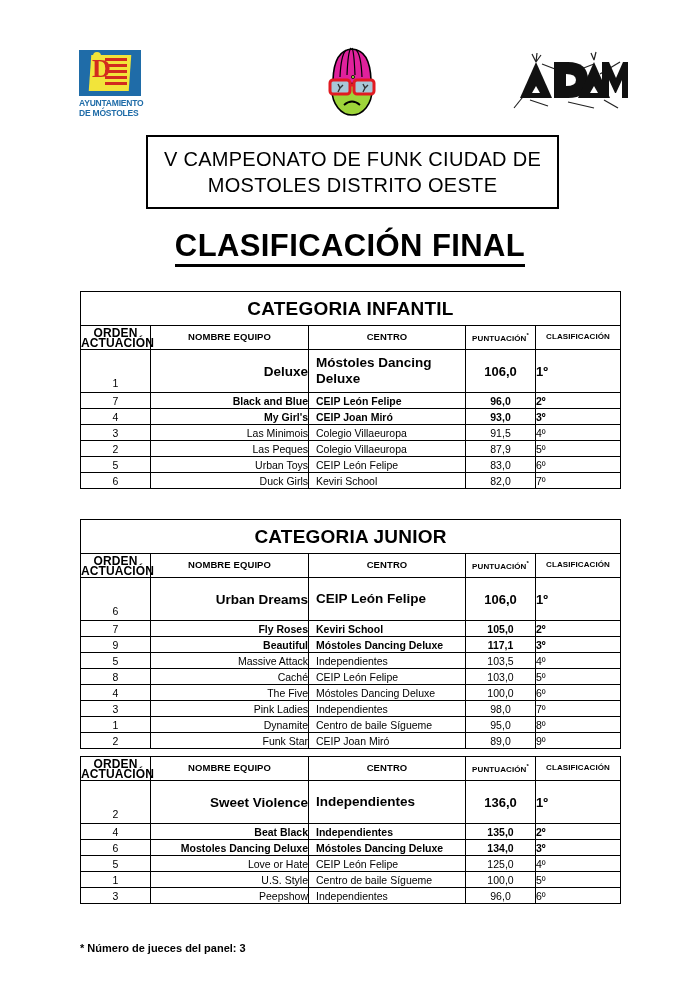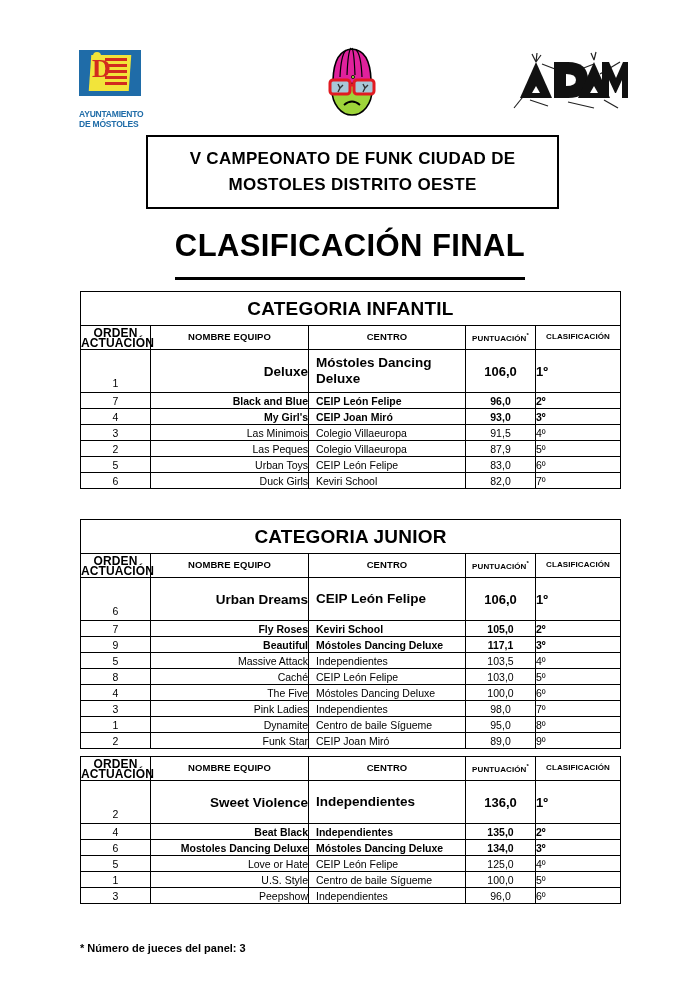--- a/index.html
+++ b/index.html
@@ -73,21 +73,21 @@
   .logo-mostoles .crest .dot {
     position: absolute;
     left: 14px;
     top: 2px;
     width: 8px;
     height: 8px;
     border-radius: 50%;
     background: #f2e43a;
   }
   .logo-mostoles .ay {
-    margin-top: 14px;
+    margin-top: 3px;
     font-size: 8.5px;
     font-weight: bold;
     line-height: 9.5px;
     letter-spacing: -0.2px;
     color: #1f6ca8;
   }
 
   .logo-funk {
     position: absolute;
     left: 322px;
@@ -111,39 +111,39 @@
     width: 413px;
     height: 74px;
     border: 2px solid #000;
     box-sizing: border-box;
     display: flex;
     align-items: center;
     justify-content: center;
     text-align: center;
   }
   .title-box .t {
-    font-size: 17px;
-    font-weight: bold;
+    font-size: 20px;
+    font-weight: normal;
     line-height: 26px;
     letter-spacing: 0.3px;
   }
 
   .final-title {
     position: absolute;
     left: 0;
     top: 228px;
     width: 700px;
     text-align: center;
     font-size: 31px;
     font-weight: bold;
     letter-spacing: 0.4px;
   }
   .final-title span {
     border-bottom: 3px solid #000;
-    padding-bottom: 14px;
+    padding-bottom: 1px;
   }
 
   
   .cat-table {
     position: absolute;
     left: 80px;
     width: 540px;
     border-collapse: collapse;
     table-layout: fixed;
   }

